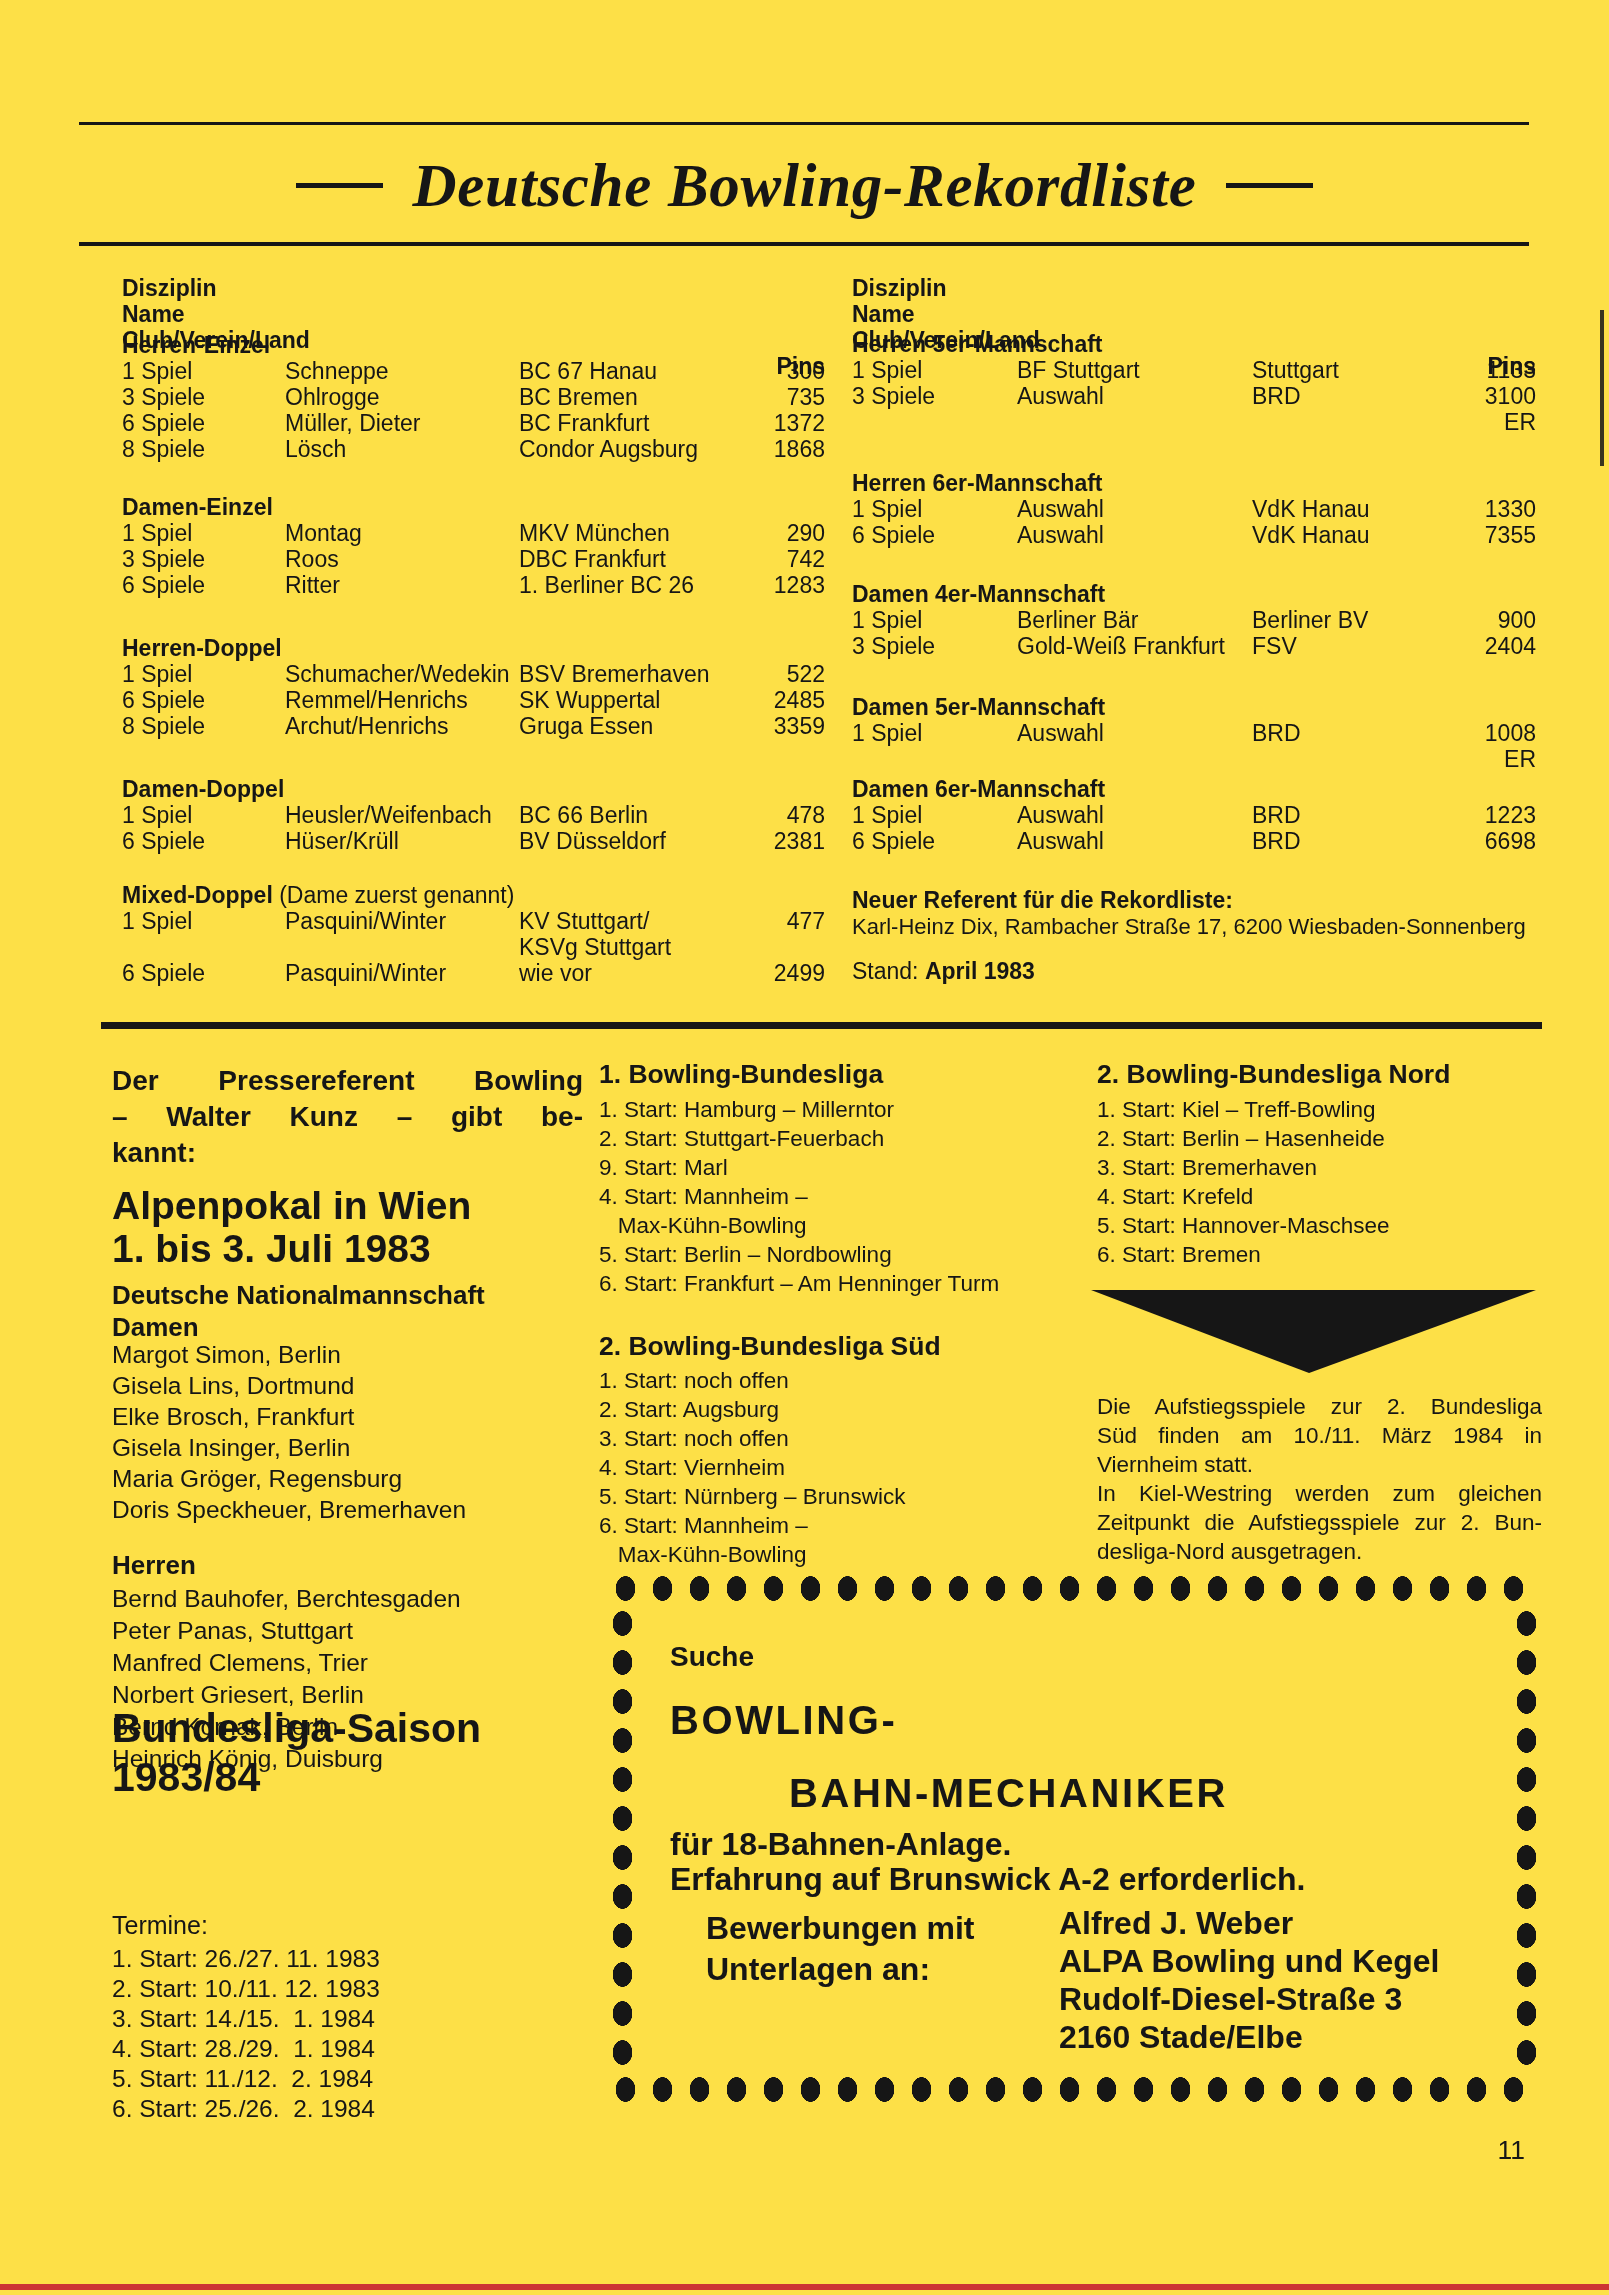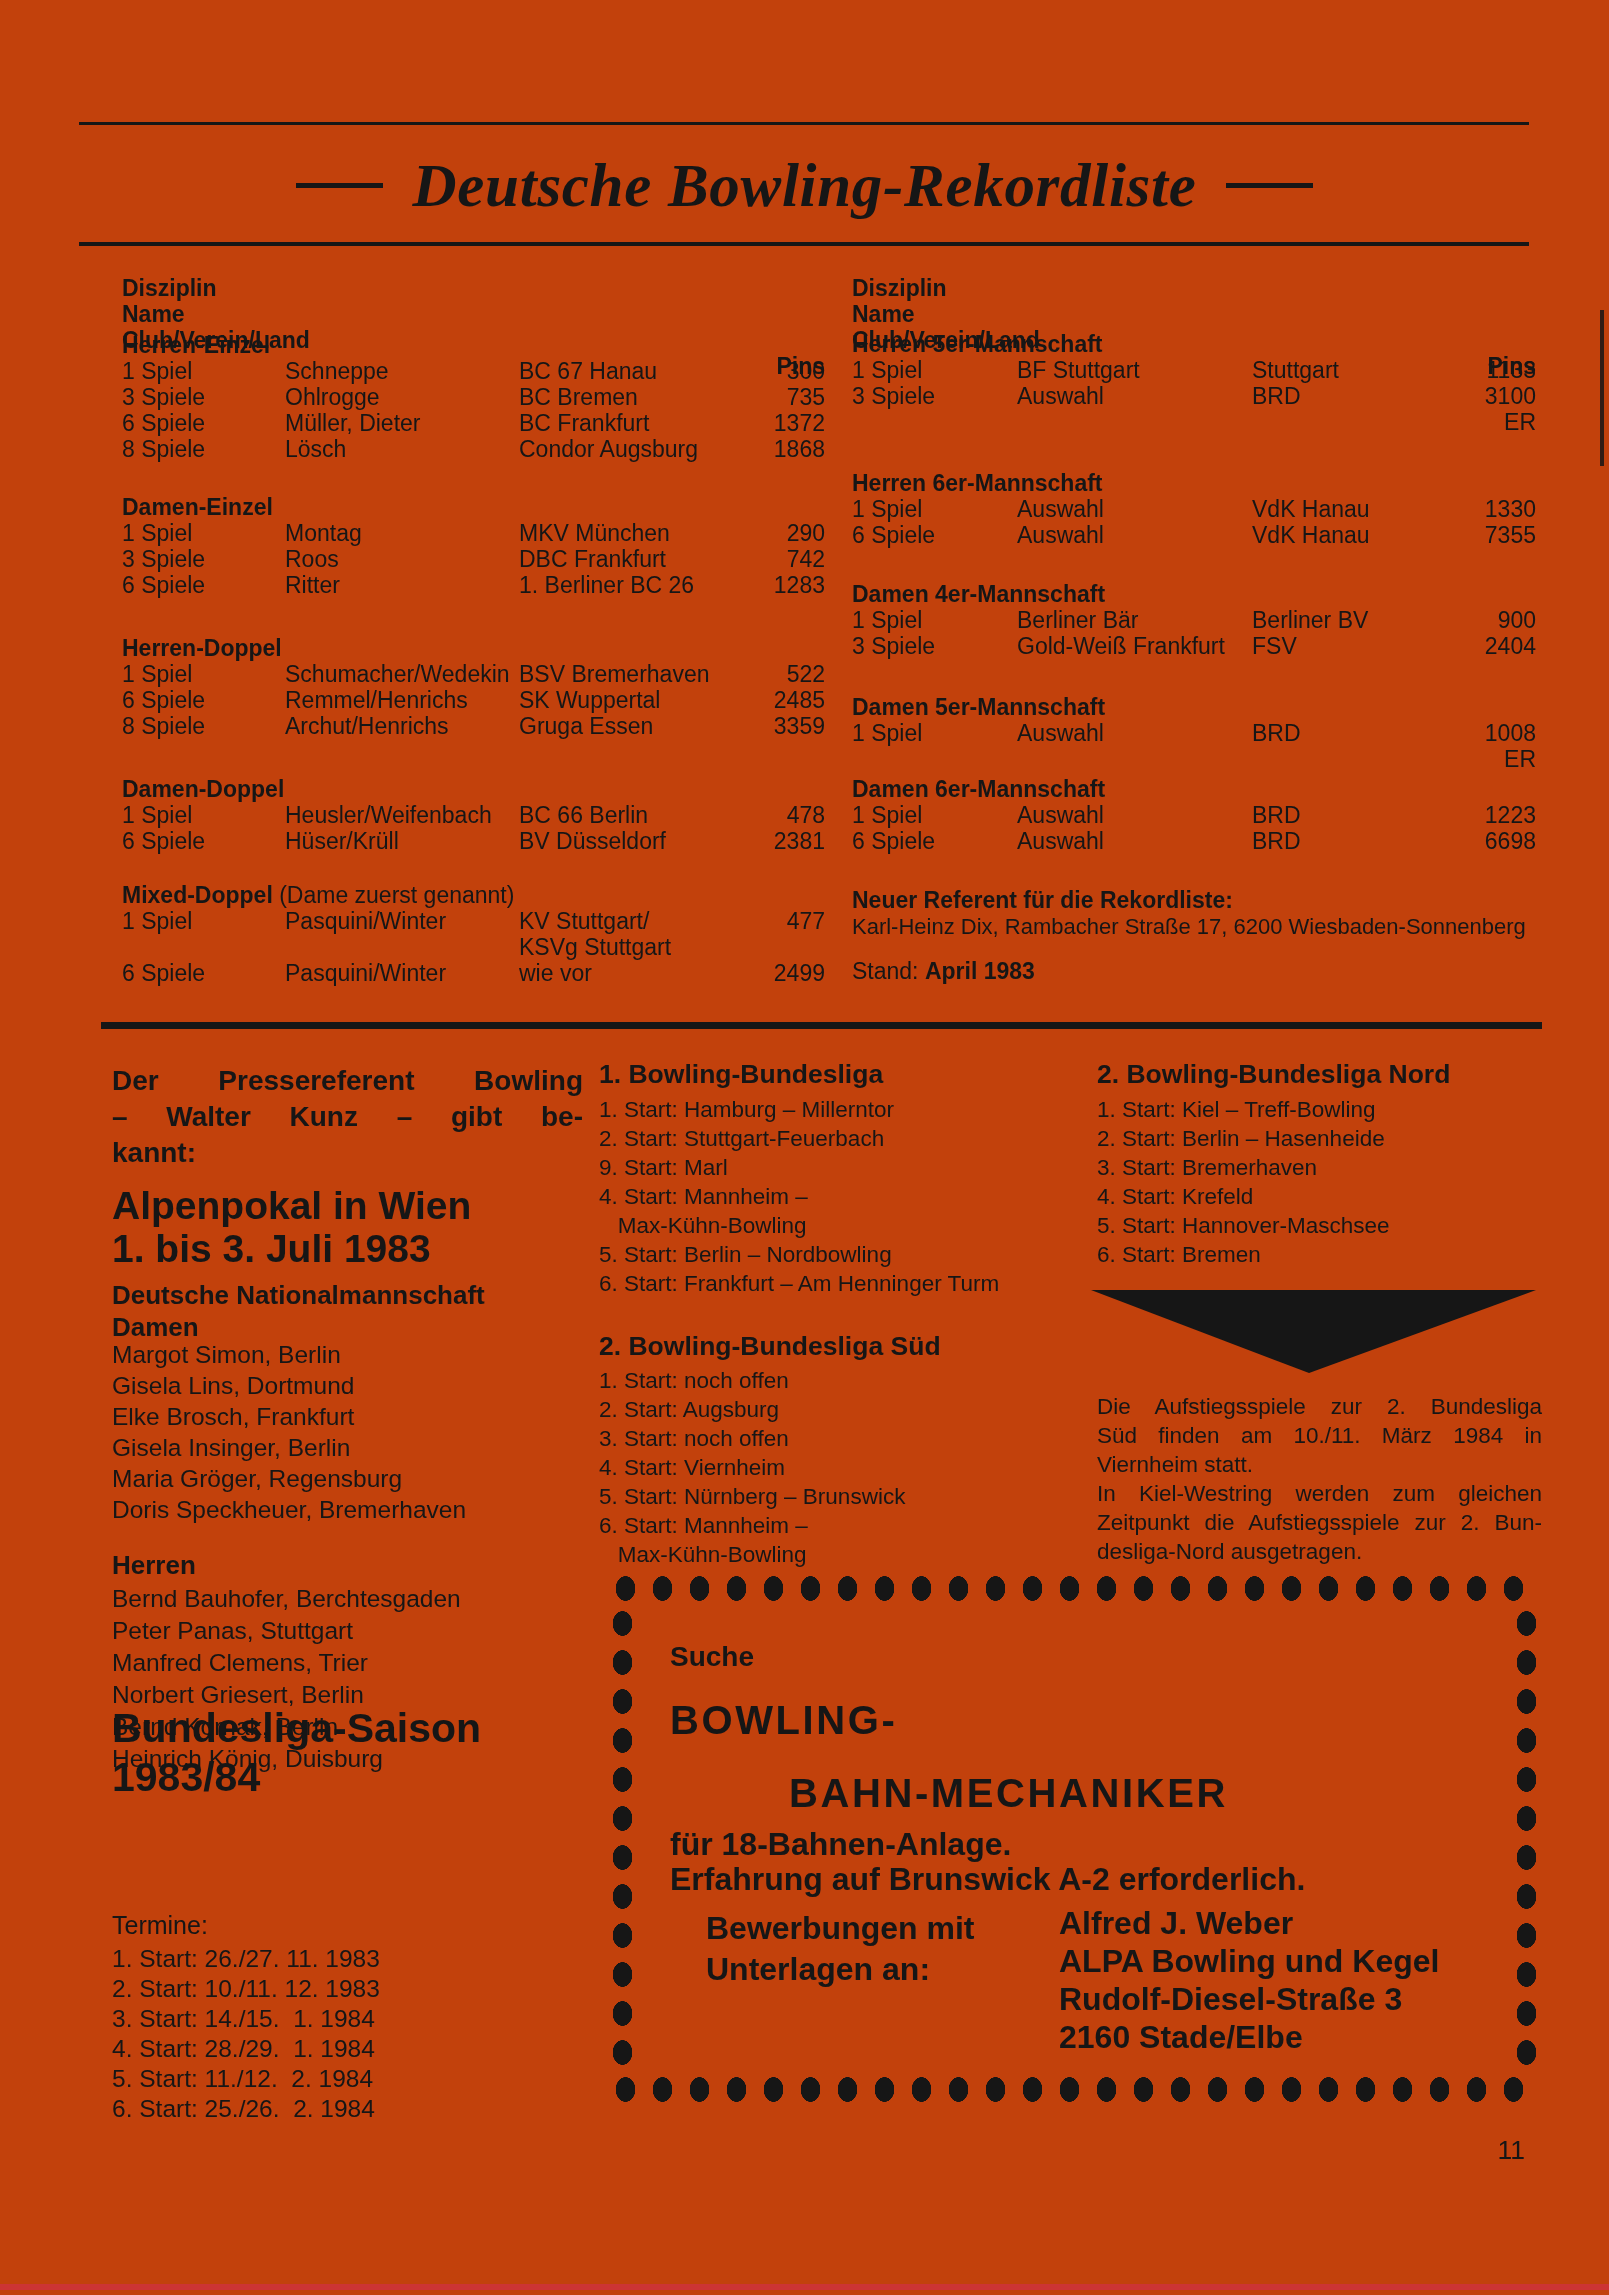--- a/index.html
+++ b/index.html
@@ -1,18 +1,18 @@
 <!DOCTYPE html>
 <html lang="de" style="font-size:10.6px"><head>
 <meta charset="utf-8">
 <style>
   html,body{margin:0;padding:0;background:#d8d6d0;}
   .page{
     position:relative; width:1609px; height:2295px;
-    background:#c2410c; overflow:hidden;
+    background:#fde047; overflow:hidden;
     font-family:"Liberation Sans", sans-serif; color:#161616;
   }
   .abs{position:absolute;}
   .b{font-weight:bold;}
 
   
   .rule-top{left:79px; top:122px; width:1450px; height:3.3px; background:#161616;}
   .rule-2{left:79px; top:242px; width:1450px; height:4px; background:#161616;}
   .masthead{left:0; right:0; top:147px; height:77px; display:flex; align-items:center; justify-content:center; gap:30px;}
   .mast-dash{width:87px; height:4.6px; background:#161616;}

